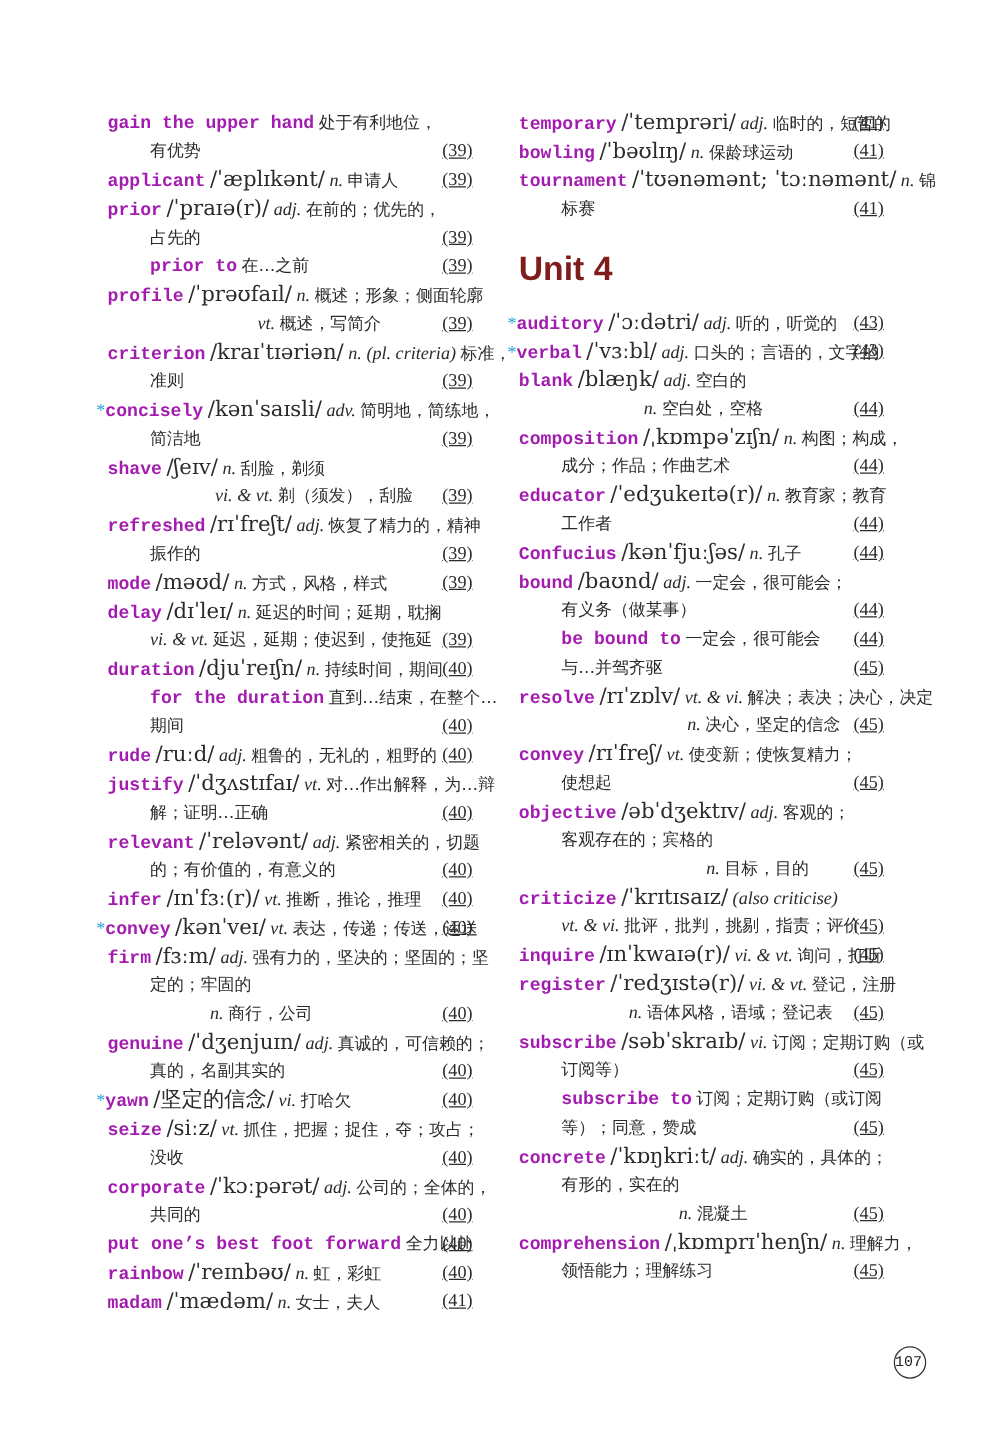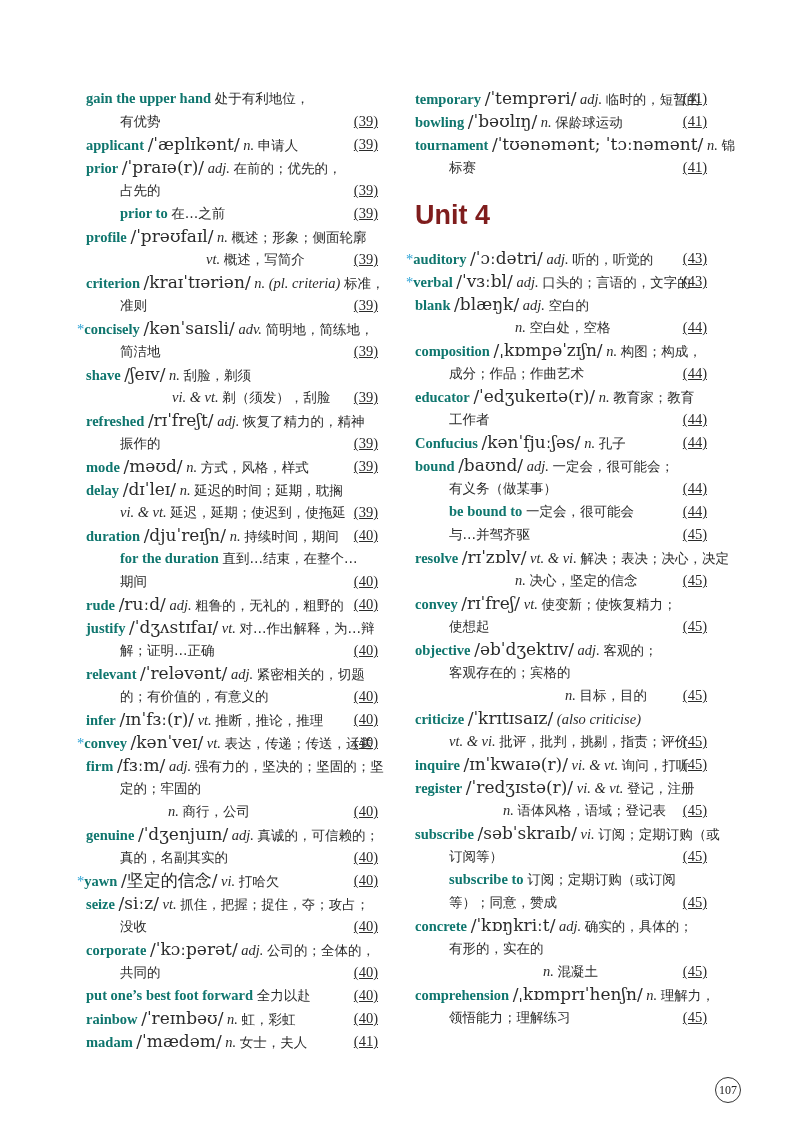--- a/index.html
+++ b/index.html
@@ -10,34 +10,34 @@
   }
   .col { position: absolute; top: 87px; }
   .col-left { left: 86px; width: 292px; }
   .col-right { left: 415px; width: 292px; }
   .line {
     position: relative; height: 23px; line-height: 23px; font-size: 14.5px;
     white-space: nowrap;
   }
   .line.indent { padding-left: 34px; }
   .line.sub { padding-left: 34px; }
-  .hw { color: #0f766e; font-weight: bold; font-family: Liberation Serif, serif; }
+  .hw { color: #a21caf; font-weight: bold; font-family: Liberation Mono, monospace; }
   .star { color: #2ba3d6; margin-left: -9px; }
   .ph { font-family: "DejaVu Serif", "Liberation Serif", serif; font-size: 17px; }
   .pos { font-style: italic; }
   .zh { font-family: "DejaVu Sans", sans-serif; font-size: 13.5px; }
   .pg { position: absolute; right: 0; top: 0; text-decoration: underline; }
   .unit-title {
     height: 60px; line-height: 56px; font-family: "Liberation Sans", "DejaVu Sans", sans-serif;
     font-weight: bold; font-size: 27px; color: #7f1d1d; margin-top: 8px;
   }
   .page-num {
     position: absolute; left: 715px; top: 1077px; width: 24px; height: 24px;
-    border: 1.3px solid #333; border-radius: 50%; text-align: center; line-height: 24px;
-    font-family: Liberation Serif, serif; font-size: 12px; color: #222;
+    border: 1.3px solid #333; border-radius: 50%; text-align: left; line-height: 24px;
+    font-family: Liberation Mono, monospace; font-size: 12px; color: #222;
   }
 </style>
 </head>
 <body>
 
 <div class="col col-left" id="col-left">
     <div class="line"><span class="hw">gain the upper hand</span> <span class="zh">处于有利地位，</span></div>
     <div class="line indent"><span class="zh">有优势</span><span class="pg">(39)</span></div>
     <div class="line"><span class="hw">applicant</span> <span class="ph">/ˈæplɪkənt/</span> <span class="pos">n.</span> <span class="zh">申请人</span><span class="pg">(39)</span></div>
     <div class="line"><span class="hw">prior</span> <span class="ph">/ˈpraɪə(r)/</span> <span class="pos">adj.</span> <span class="zh">在前的；优先的，</span></div>
@@ -97,21 +97,21 @@
       <div class="line"><span class="hw">composition</span> <span class="ph">/ˌkɒmpəˈzɪʃn/</span> <span class="pos">n.</span> <span class="zh">构图；构成，</span></div>
       <div class="line indent"><span class="zh">成分；作品；作曲艺术</span><span class="pg">(44)</span></div>
       <div class="line"><span class="hw">educator</span> <span class="ph">/ˈedʒukeɪtə(r)/</span> <span class="pos">n.</span> <span class="zh">教育家；教育</span></div>
       <div class="line indent"><span class="zh">工作者</span><span class="pg">(44)</span></div>
       <div class="line"><span class="hw">Confucius</span> <span class="ph">/kənˈfjuːʃəs/</span> <span class="pos">n.</span> <span class="zh">孔子</span><span class="pg">(44)</span></div>
       <div class="line"><span class="hw">bound</span> <span class="ph">/baʊnd/</span> <span class="pos">adj.</span> <span class="zh">一定会，很可能会；</span></div>
       <div class="line indent"><span class="zh">有义务（做某事）</span><span class="pg">(44)</span></div>
       <div class="line sub"><span class="hw">be bound to</span> <span class="zh">一定会，很可能会</span><span class="pg">(44)</span></div>
       <div class="line indent"><span class="zh">与…并驾齐驱</span><span class="pg">(45)</span></div>
       <div class="line"><span class="hw">resolve</span> <span class="ph">/rɪˈzɒlv/</span> <span class="pos">vt. &amp; vi.</span> <span class="zh">解决；表决；决心，决定</span></div>
-      <div class="line" style="padding-left: 100px;"><span class="pos">n.</span> <span class="zh">决心，坚定的信念</span><span class="pg">(45)</span></div>
+      <div class="line" style="padding-left: 100px; text-align: center;"><span class="pos">n.</span> <span class="zh">决心，坚定的信念</span><span class="pg">(45)</span></div>
       <div class="line"><span class="hw">convey</span> <span class="ph">/rɪˈfreʃ/</span> <span class="pos">vt.</span> <span class="zh">使变新；使恢复精力；</span></div>
       <div class="line indent"><span class="zh">使想起</span><span class="pg">(45)</span></div>
       <div class="line"><span class="hw">objective</span> <span class="ph">/əbˈdʒektɪv/</span> <span class="pos">adj.</span> <span class="zh">客观的；</span></div>
       <div class="line indent"><span class="zh">客观存在的；宾格的</span></div>
       <div class="line" style="padding-left: 150px;"><span class="pos">n.</span> <span class="zh">目标，目的</span><span class="pg">(45)</span></div>
       <div class="line"><span class="hw">criticize</span> <span class="ph">/ˈkrɪtɪsaɪz/</span> <span class="pos">(also criticise)</span> </div>
       <div class="line" style="padding-left: 34px;"><span class="pos">vt. &amp; vi.</span> <span class="zh">批评，批判，挑剔，指责；评价</span><span class="pg">(45)</span></div>
       <div class="line"><span class="hw">inquire</span> <span class="ph">/ɪnˈkwaɪə(r)/</span> <span class="pos">vi. &amp; vt.</span> <span class="zh">询问，打听</span><span class="pg">(45)</span></div>
       <div class="line"><span class="hw">register</span> <span class="ph">/ˈredʒɪstə(r)/</span> <span class="pos">vi. &amp; vt.</span> <span class="zh">登记，注册</span></div>
       <div class="line" style="padding-left: 88px;"><span class="pos">n.</span> <span class="zh">语体风格，语域；登记表</span><span class="pg">(45)</span></div>

